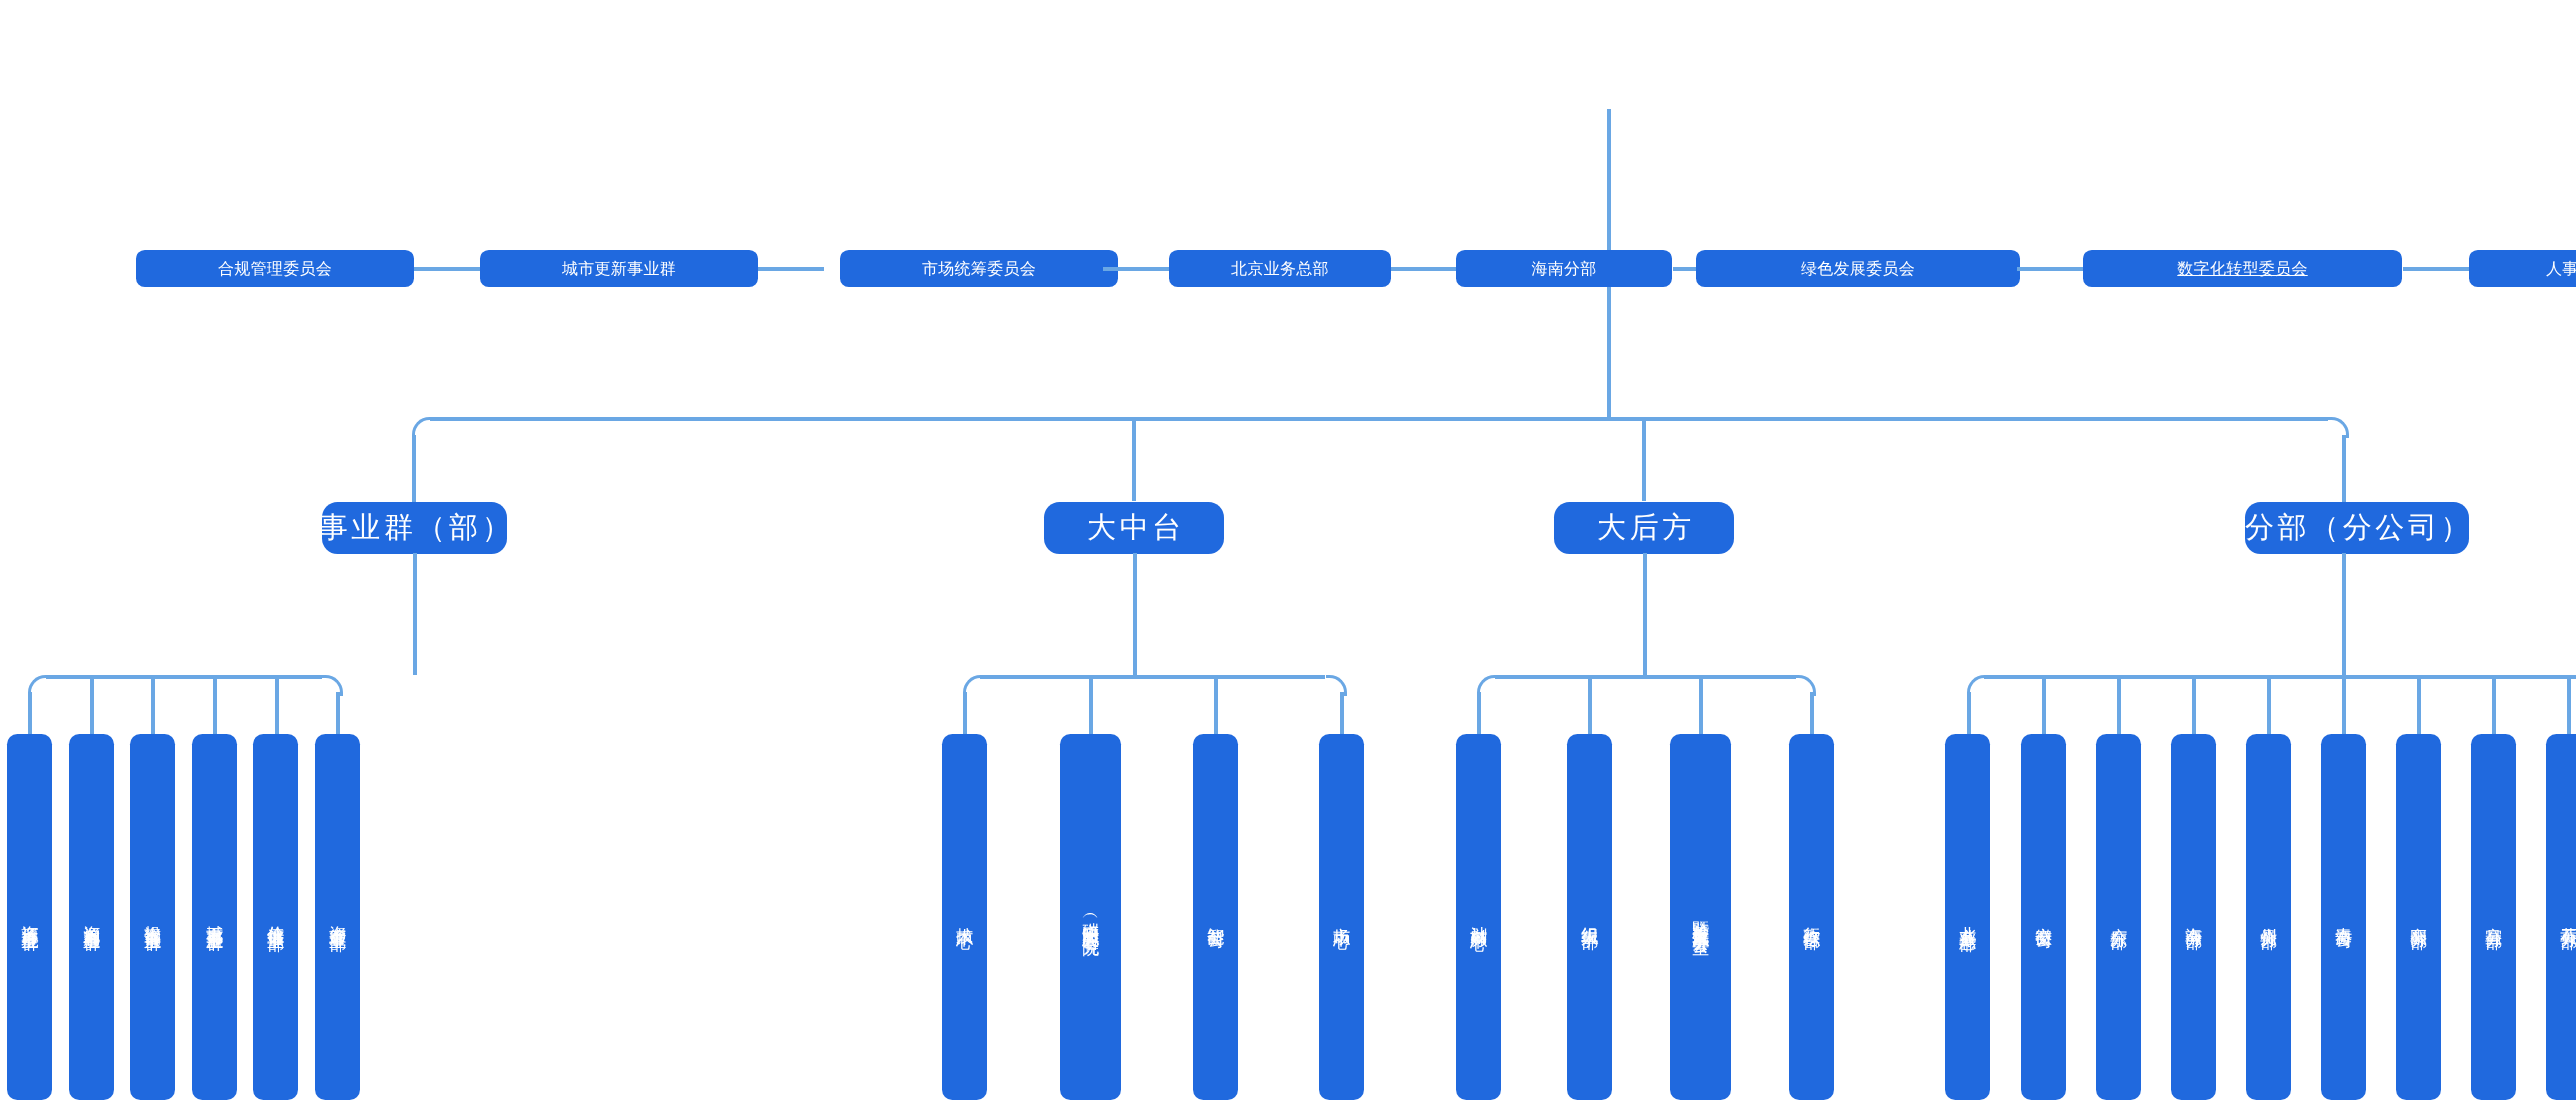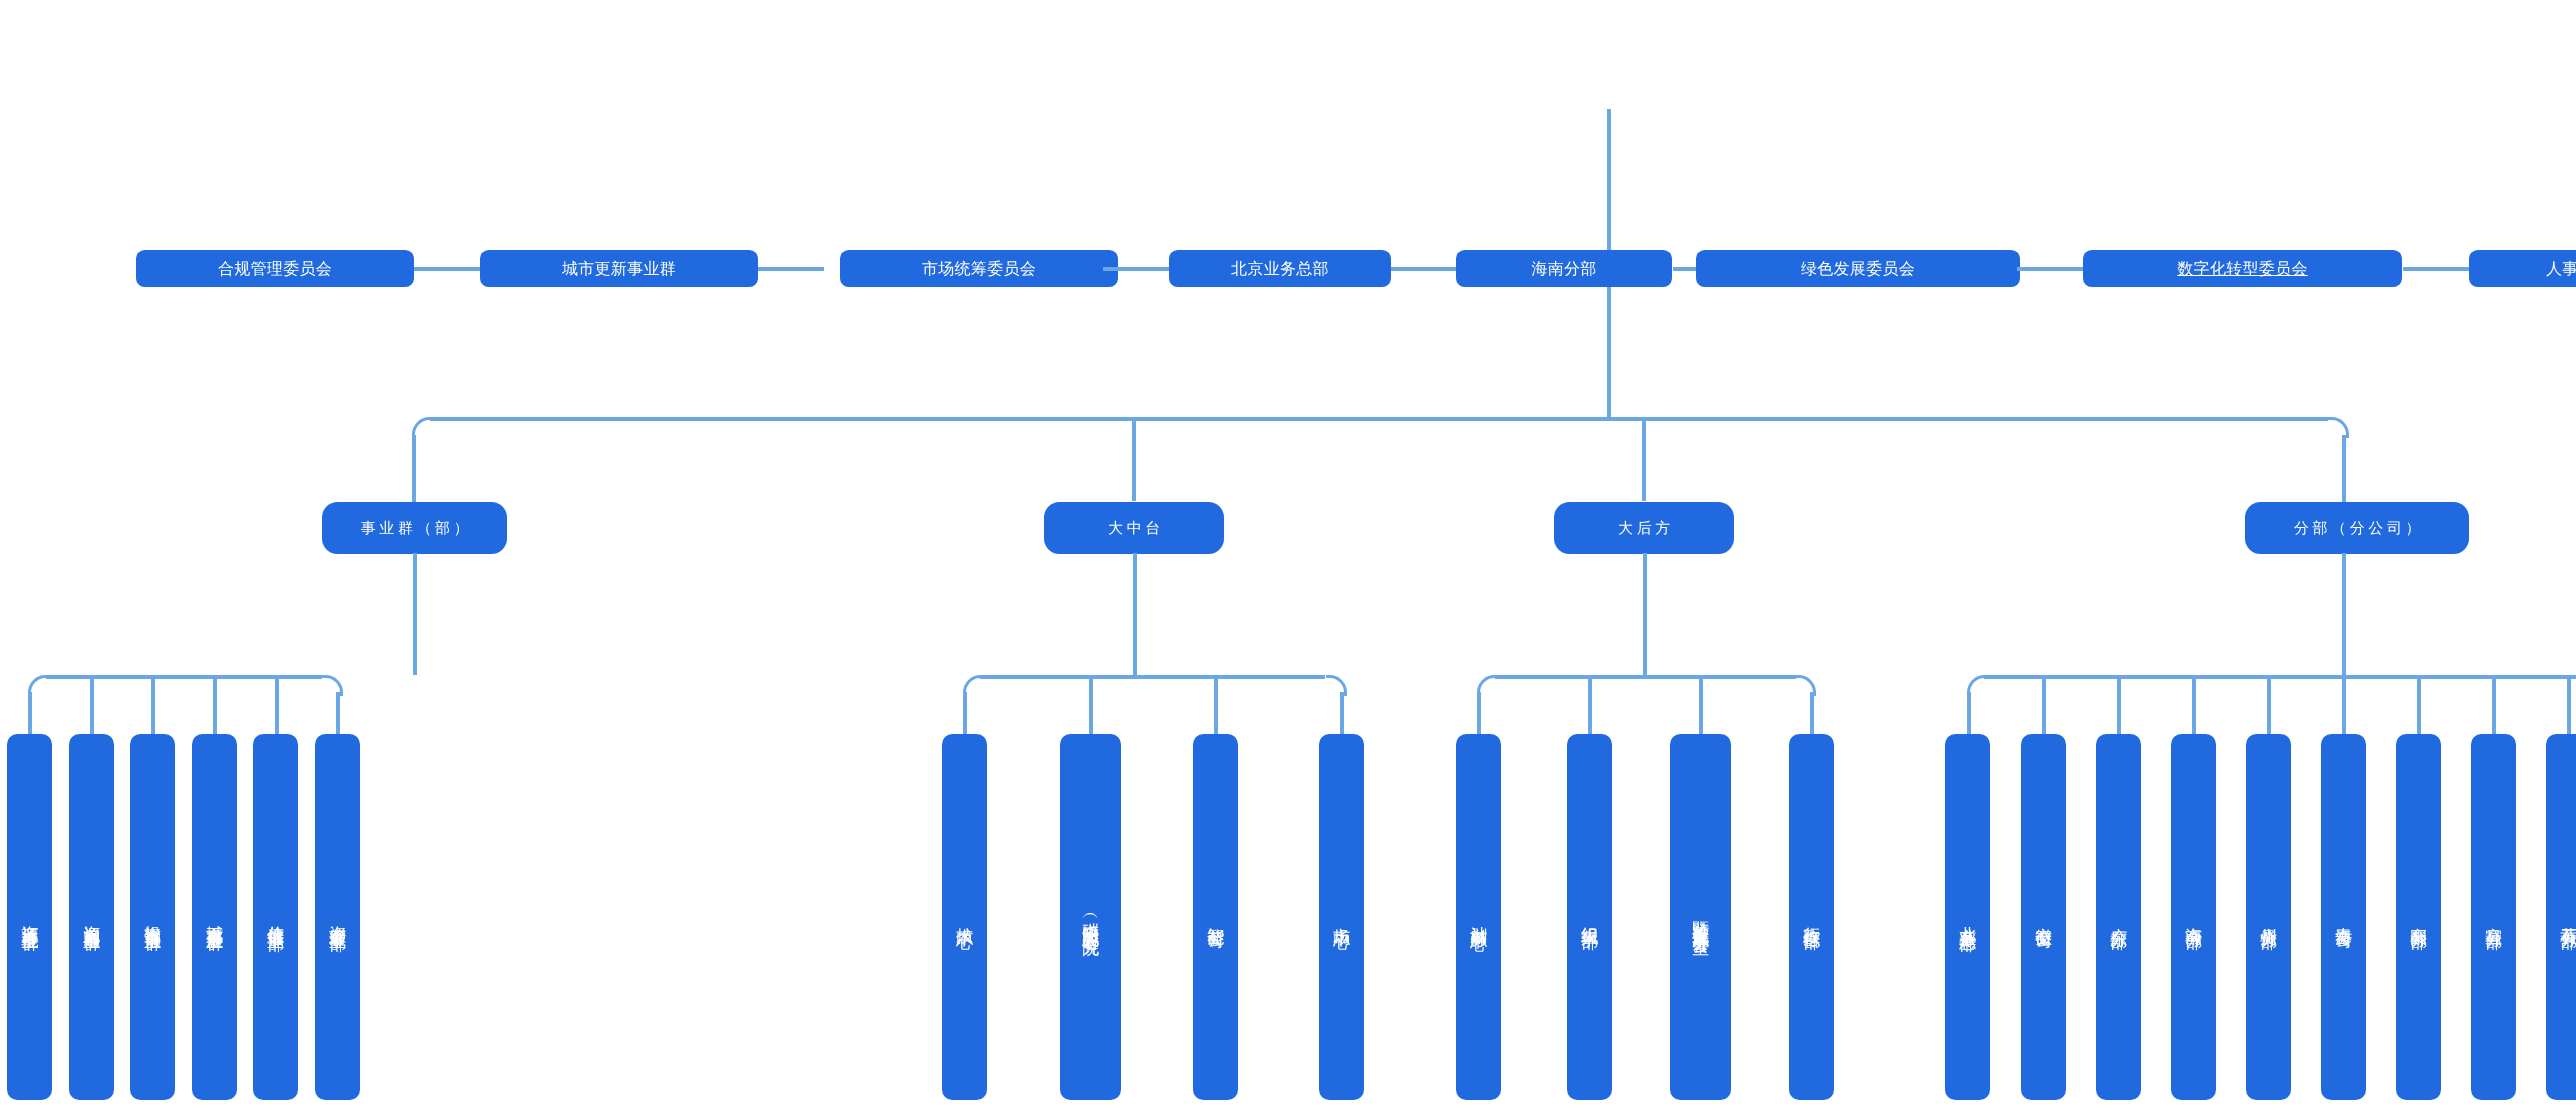--- a/index.html
+++ b/index.html
@@ -45,21 +45,21 @@
     padding-left:5.2px;
   }
   .committee{
     border-radius:8.8px;
     font-size:16px;
     letter-spacing:0.3px;
     white-space:nowrap;
   }
   .division{
     border-radius:15.5px;
-    font-size:15px;
+    font-size:29px;
     letter-spacing:3.6px;
     white-space:nowrap;
     padding-left:4px;
     justify-content:center;
   }
   .leaf{
     border-radius:10.3px;
     font-size:17px;
     letter-spacing:1.5px;
     writing-mode:vertical-rl;

